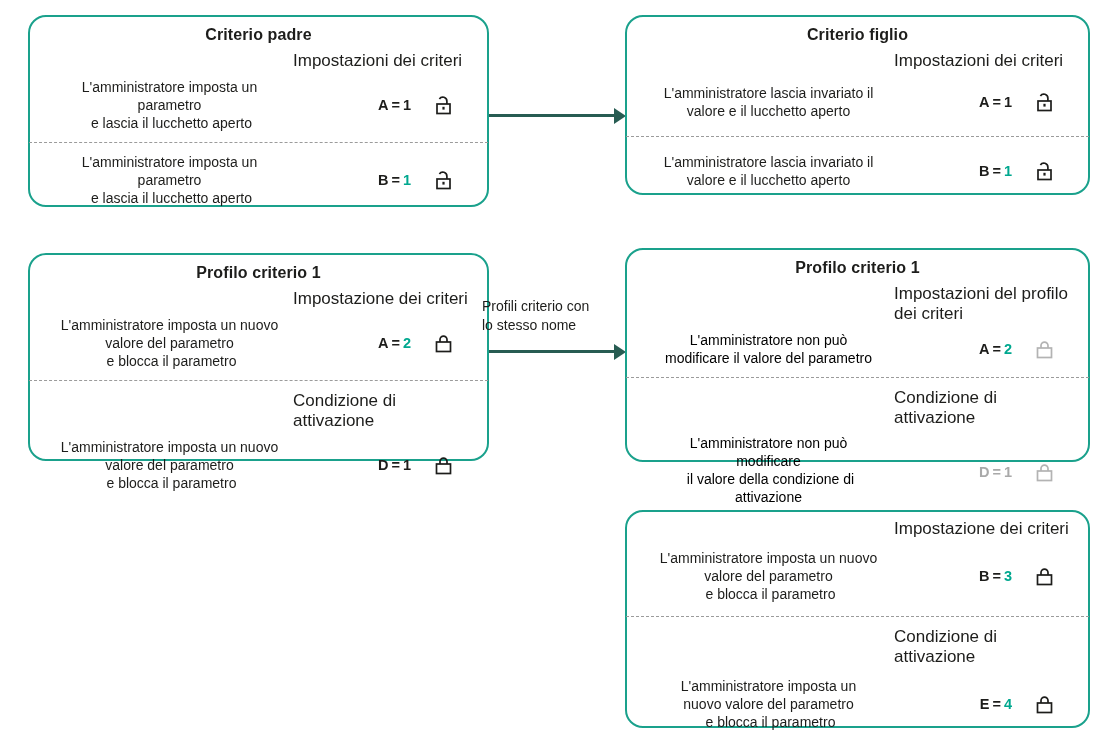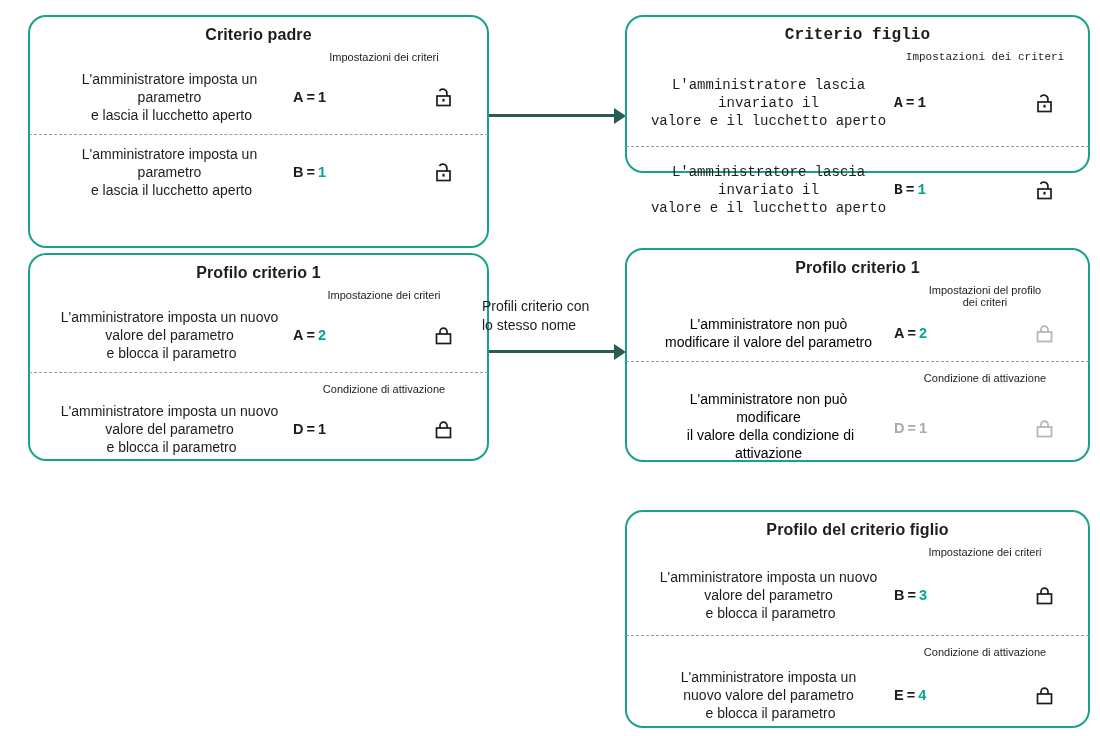--- a/index.html
+++ b/index.html
@@ -6,34 +6,34 @@
   .canvas {
     position:relative; width:1100px; height:736px; background:#ffffff;
     font-family:"Liberation Sans", sans-serif; color:#1d1d1b; overflow:hidden;
   }
   .box {
     position:absolute; box-sizing:border-box; background:#ffffff;
     border:2.5px solid #1aa18c; border-radius:18px;
   }
   .box-title { text-align:center; font-weight:bold; font-size:16px; padding-top:9px; letter-spacing:.1px; }
   .bgrid { display:grid; grid-template-columns:1fr 118px 64px; align-items:center; padding:2px 12px 0 16px; }
-  .slabel { grid-column:2/4; text-align:center; font-size:11px; padding:5px 0 2px; white-space:pre-line; }
+  .slabel { grid-column:2/4; text-align:left; font-size:17px; padding:5px 0 2px; white-space:pre-line; }
   .desc { font-size:14px; line-height:18px; white-space:pre-wrap; padding:5px 0;text-align:center; }
   .desc.gray { color:#000000; }
-  .val { text-align:left; font-weight:bold; font-size:14.5px; white-space:nowrap; }
+  .val { text-align:right; font-weight:bold; font-size:14.5px; white-space:nowrap; }
   .val .eq { padding:0 3px; }
   .val .pv.teal { color:#00a88f; }
   .val.grayval, .val.grayval .pv { color:#a9a9a9; }
   .lockcell { text-align:center; line-height:0; }
   .lock-icon { color:#1d1d1b; }
   .lock-icon.gray { color:#b3b3b3; }
   .divider { grid-column:1/4; height:0; border-top:1.5px dashed #9b9b9b; margin:5px -13px 5px -17px; }
 
-  #box-a { left:28px;  top:15px;  width:461px; height:233px; }
-  #box-b { left:625px; top:15px;  width:465px; height:158px;font-family:Liberation Mono, monospace; }
+  #box-a { left:28px;  top:15px;  width:461px; height:192px; }
+  #box-b { left:625px; top:15px;  width:465px; height:180px; }
   #box-c { left:28px;  top:253px; width:461px; height:208px; }
   #box-d { left:625px; top:248px; width:465px; height:214px; }
   #box-e { left:625px; top:510px; width:465px; height:218px; }
 
   #box-b .desc { padding:11px 0; }
   #box-e .desc { padding:8px 0; }
   #box-d .row2-desc { padding:4px 0 8px; }
 
   .arrow { position:absolute; height:3px; background:#275c52; }
   .arrow::after {
@@ -151,21 +151,20 @@
 attivazione</div>
       <div class="val grayval"><span class="pn">D</span><span class="eq">=</span><span class="pv">1</span></div>
       <div class="lockcell"><svg class="lock-icon gray" width="23" height="23" viewBox="0 0 23 23">
             <rect x="4.5" y="10" width="14" height="9.5" fill="none" stroke="currentColor" stroke-width="1.7"></rect>
             <path d="M8 10 V7.6 a3.5 3.5 0 0 1 7 0 V10" fill="none" stroke="currentColor" stroke-width="1.7"></path>
           </svg></div>
     </div>
   </div>
 
   <div class="box" id="box-e">
-    <div class="box-title">Profilo del criterio figlio</div>
     <div class="bgrid">
       <div class="slabel">Impostazione dei criteri</div>
       <div class="desc">L'amministratore imposta un nuovo
 valore del parametro
  e blocca il parametro</div>
       <div class="val"><span class="pn">B</span><span class="eq">=</span><span class="pv teal">3</span></div>
       <div class="lockcell"><svg class="lock-icon" width="23" height="23" viewBox="0 0 23 23">
             <rect x="4.5" y="10" width="14" height="9.5" fill="none" stroke="currentColor" stroke-width="1.7"></rect>
             <path d="M8 10 V7.6 a3.5 3.5 0 0 1 7 0 V10" fill="none" stroke="currentColor" stroke-width="1.7"></path>
           </svg></div>

